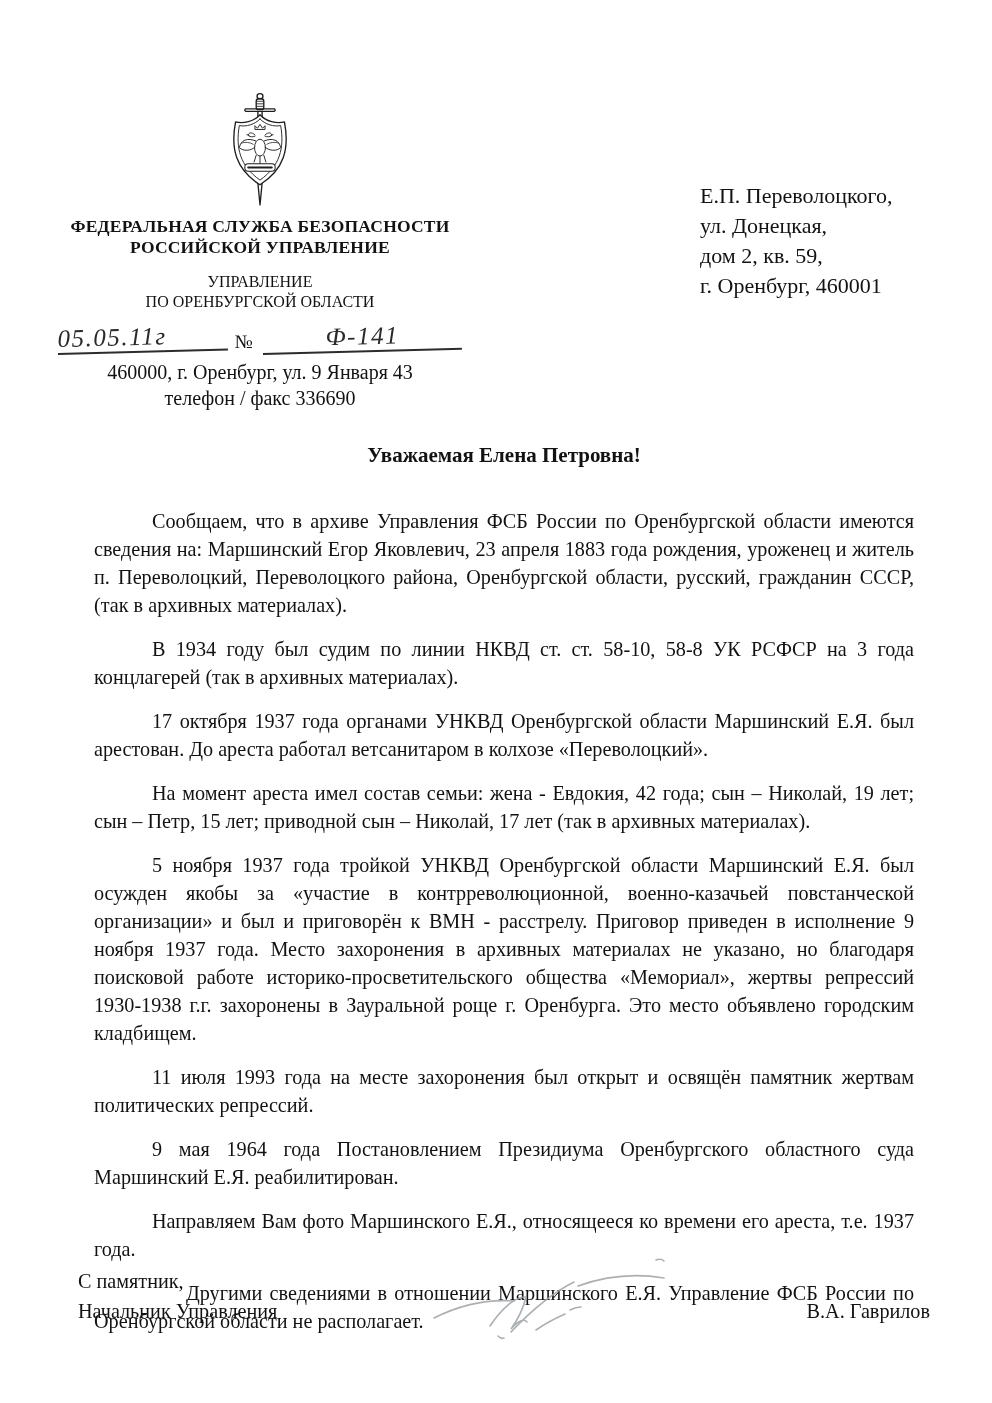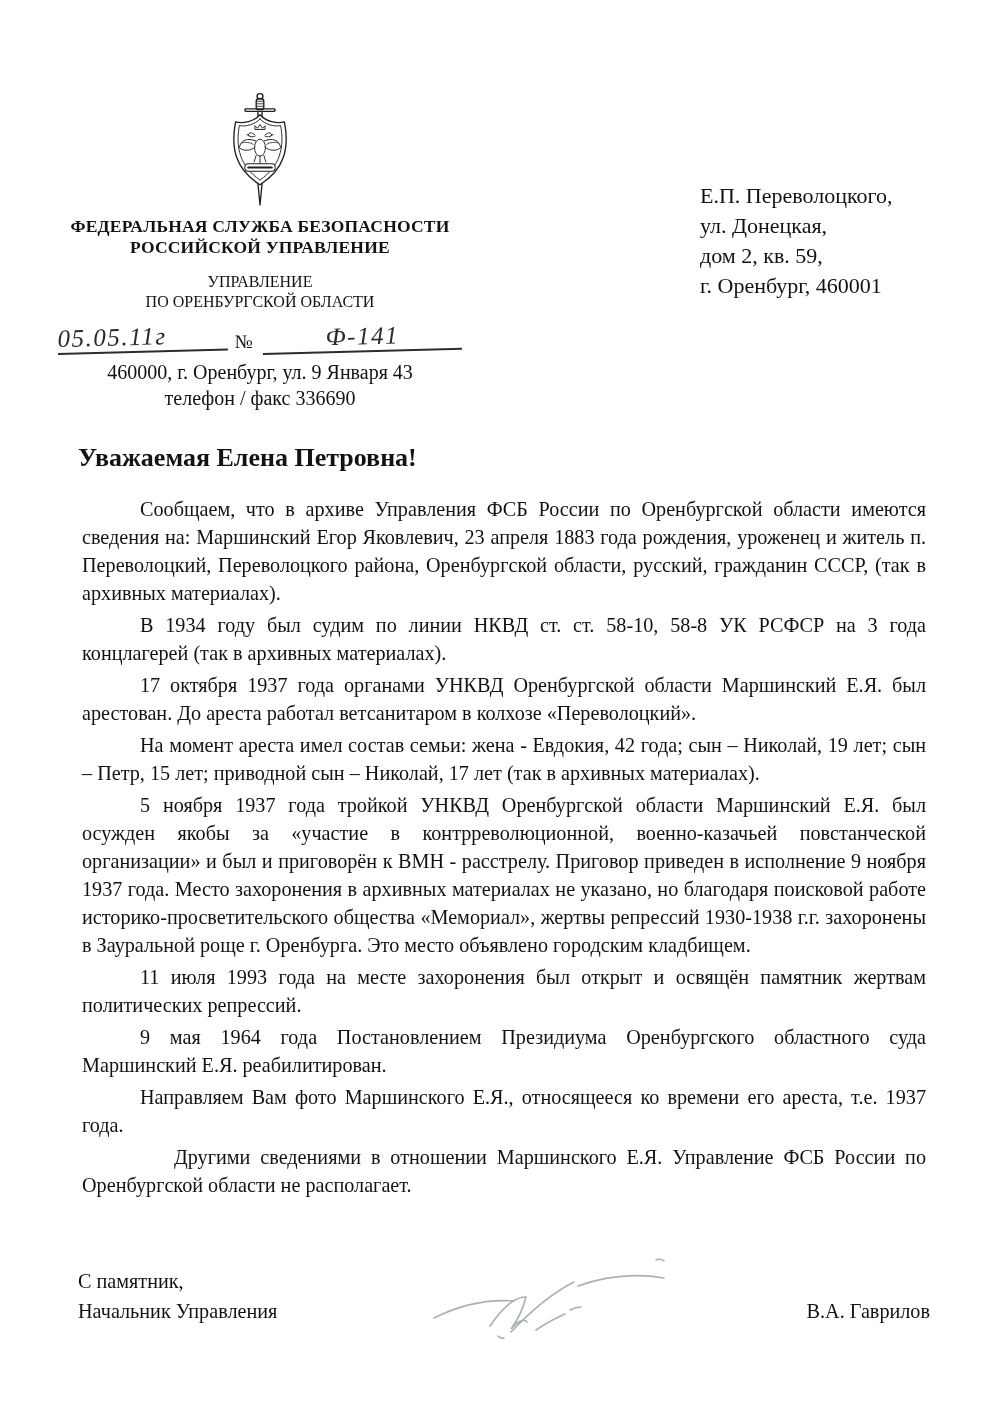--- a/index.html
+++ b/index.html
@@ -80,36 +80,36 @@
     line-height: 30px;
     text-align: left;
   }
 
   
   .salutation {
     position: absolute;
     left: 78px;
     top: 443px;
     width: 852px;
-    text-align: left;
+    text-align: center;
     font-weight: bold;
-    font-size: 26px;
+    font-size: 21px;
   }
 
   
   .body-text {
     position: absolute;
     left: 78px;
     top: 491px;
     width: 852px;
     font-size: 20.2px;
     line-height: 28px;
     text-align: justify;
   }
-  .body-text p { margin: 4px; text-indent: 58px; }
+  .body-text p { margin: 16px; text-indent: 58px; }
   .body-text p.indent-deep { text-indent: 92px; }
 
   
   .closing {
     position: absolute;
     left: 78px;
     top: 1266px;
     width: 852px;
     font-size: 20.2px;
     line-height: 30px;

